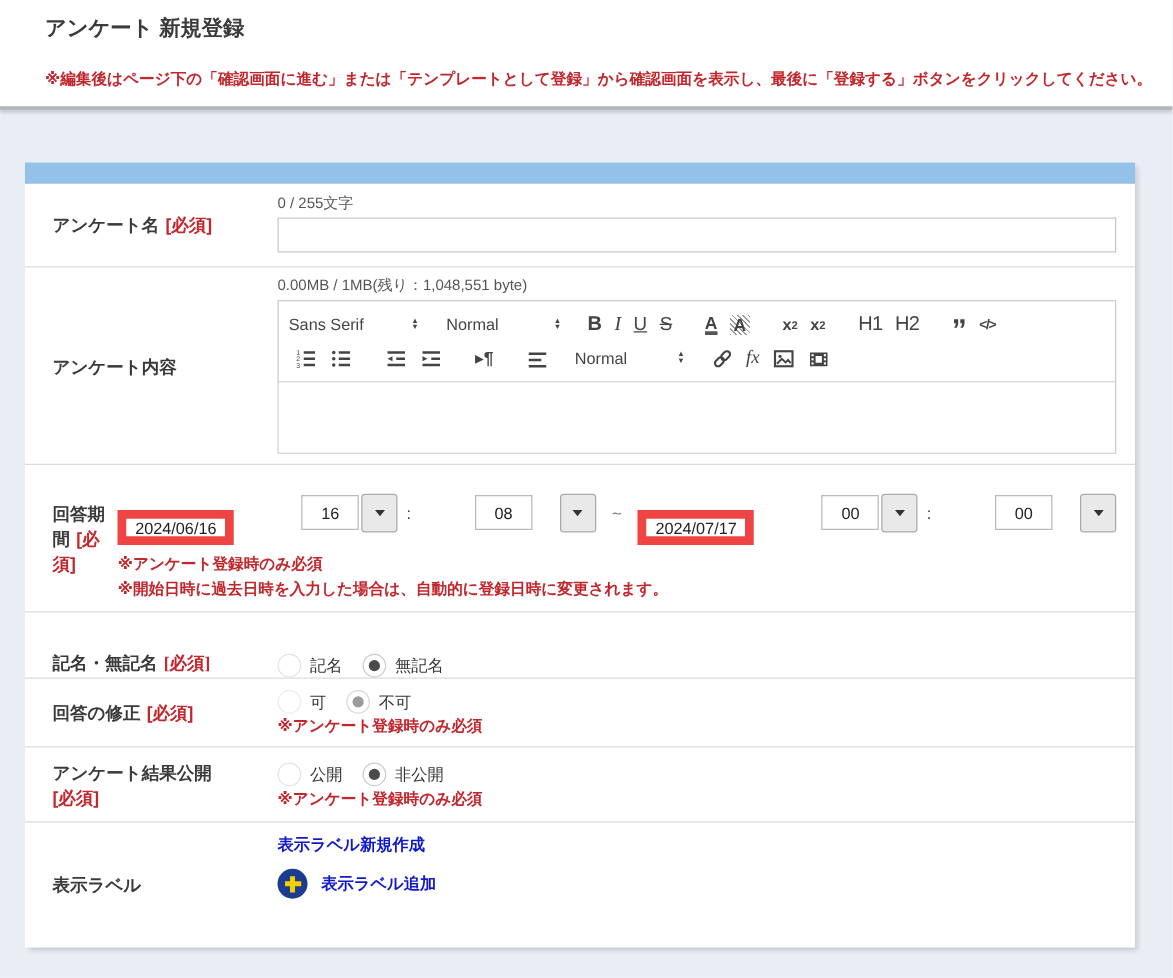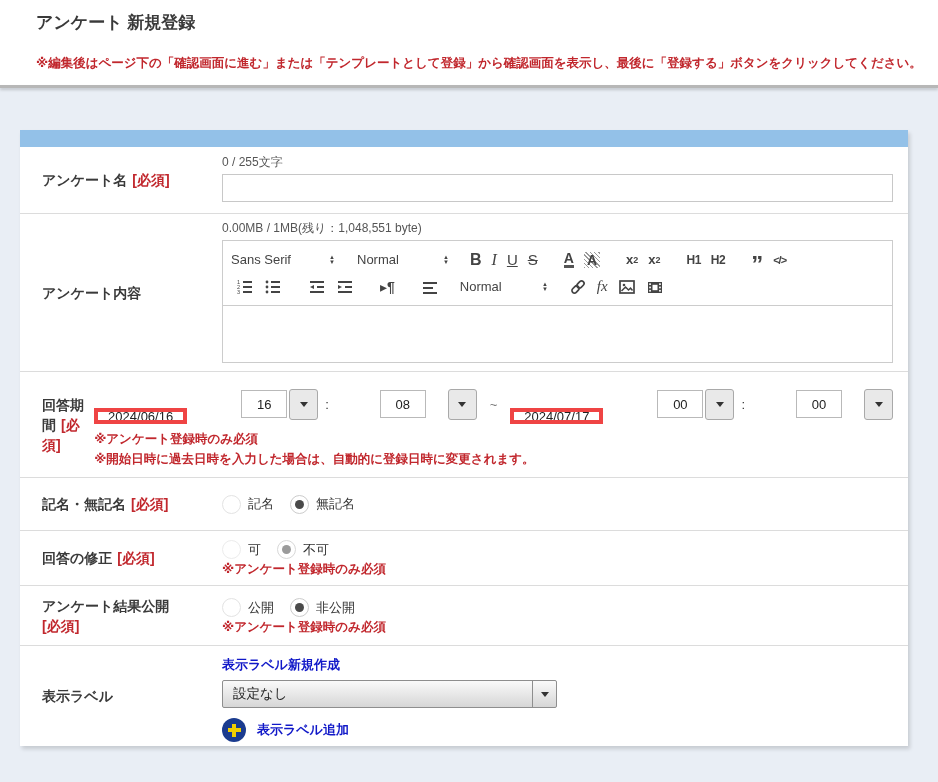--- a/index.html
+++ b/index.html
@@ -47,30 +47,30 @@
   .grp{display:inline-flex;align-items:center;margin-left:16px;}
   .g-b{font-weight:bold;font-size:16px;}
   .g-i{font-style:italic;font-family:"Liberation Serif","DejaVu Serif",serif;font-size:16px;}
   .g-u{text-decoration:underline;font-size:15px;}
   .g-s{text-decoration:line-through;font-size:15px;}
   .g-color{font-size:14px;font-weight:600;border-bottom:3px solid #555;line-height:14px;}
   .g-bg{font-size:14px;font-weight:600;line-height:14px;padding:1px 3px;
     background-image:repeating-linear-gradient(45deg,#9a9a9a 0 1px,transparent 1px 3px);}
   .g-script{font-size:13px;font-weight:600;}
   .g-script sub,.g-script sup{font-size:9px;}
-  .g-h{font-size:12px;font-weight:bold;letter-spacing:-0.5px;}
+  .g-h{font-size:16px;font-weight:normal;letter-spacing:-0.5px;}
   .g-quote{font-size:24px;font-weight:bold;line-height:8px;padding-top:10px;}
   .g-code{font-size:11px;font-weight:bold;letter-spacing:-1px;}
   .ico{display:block;}
   .editor-area{height:56px;background:#fff;cursor:text;}
   
   .row-period{min-height:83px;}
   .row-period .cell-content{padding-top:12px;padding-bottom:8px;}
   .dt-line{display:flex;align-items:center;}
-  .date-input{width:93px;height:16px;box-sizing:border-box;border:4px solid #ef4444;font-size:13px;
+  .date-input{width:93px;height:28px;box-sizing:border-box;border:7px solid #ef4444;font-size:13px;
     text-align:center;outline:none;font-family:inherit;color:#222;margin-top:24px;}
   .combo{display:flex;align-items:center;margin-left:10px;padding-left:44px;}
   .combo-val{width:46px;height:28px;box-sizing:border-box;border:1px solid #b9b9b9;background:#fff;
     display:flex;align-items:center;justify-content:center;font-size:13px;color:#222;}
   .combo-btn{width:27px;height:29px;margin-left:2px;background:#e9e9e9;border:1px solid #a9a9a9;
     border-radius:3px;display:flex;align-items:center;justify-content:center;cursor:pointer;}
   .caret{width:0;height:0;border-left:4px solid transparent;border-right:4px solid transparent;
     border-top:5px solid #333;}
   .dt-colon{margin-left:7px;font-size:13px;color:#333;}
   .dt-colon + .combo{margin-left:7px;gap:20px;}
@@ -81,21 +81,21 @@
   .opt{display:flex;align-items:center;margin-right:16px;}
   .radio{width:19px;height:19px;box-sizing:border-box;border-radius:50%;background:#fff;
     border:1px solid #e3e3e3;margin-right:7px;position:relative;cursor:pointer;flex:none;}
   .radio.checked{border-color:#cccccc;}
   .radio.checked::after{content:"";position:absolute;left:4px;top:4px;width:9px;height:9px;
     border-radius:50%;background:#4a4a4a;}
   .radio.dis{border-color:#ececec;}
   .radio.dis.checked{border-color:#d8d8d8;}
   .radio.dis.checked::after{background:#9b9b9b;}
   .opt-label{font-size:13px;color:#333;}
-  .row-anon{min-height:52px;align-items:center;}
+  .row-anon{min-height:52px;align-items:flex-end;font-family:Liberation Serif, serif;}
   .row-anon .cell-content{display:flex;align-items:center;}
   .row-modify{min-height:54px;}
   .row-modify .cell-content{padding-top:9px;}
   .row-result{min-height:59px;}
   .row-result .cell-content{padding-top:12px;}
   .row-target{min-height:44px;}
   .row-target .cell-content{display:flex;align-items:center;}
   
   .row-dlabel{min-height:100px;}
   .row-dlabel .cell-content{padding-top:9px;}
@@ -386,26 +386,20 @@
     </div>
 
     <div class="form-row row-dlabel">
       <div class="cell-label">
         <div class="label-inner">
           <span>表示ラベル</span>
         </div>
       </div>
       <div class="cell-content">
         <a class="blue-link">表示ラベル新規作成</a>
-        <div class="big-select">
-          <span class="val">設定なし</span>
-          <span class="btn">
-              <span class="caret"></span>
-            </span>
-        </div>
         <div class="add-line">
           <span class="plus-circle"></span>
           <a class="blue-link">表示ラベル追加</a>
         </div>
       </div>
     </div>
 
 
   </div>
 </div>

